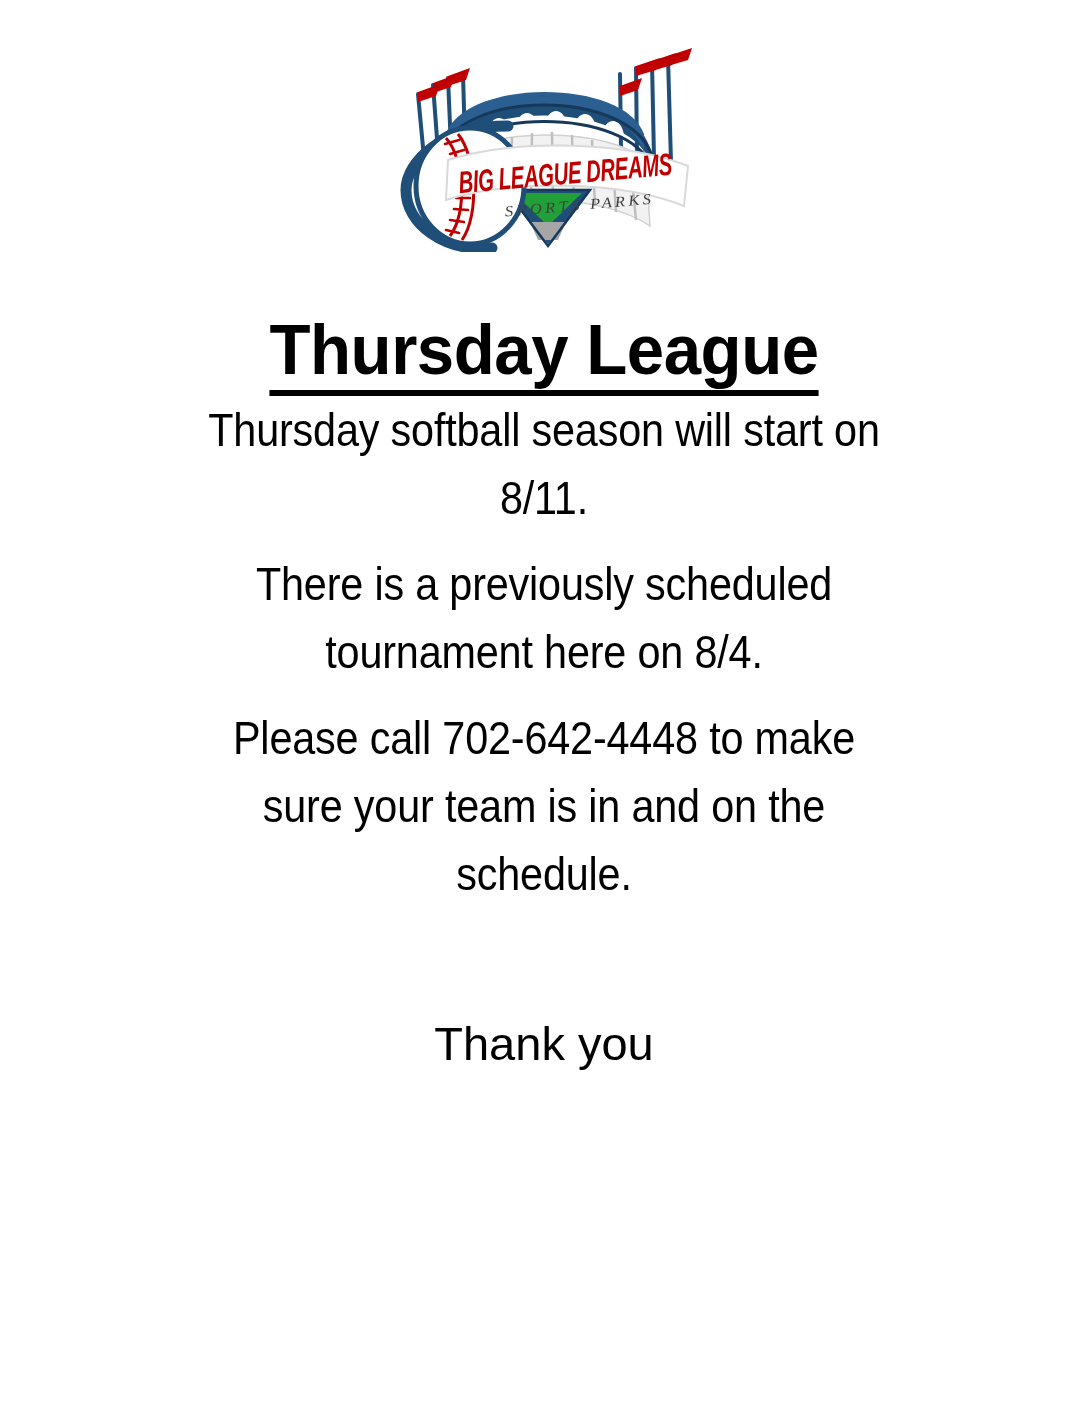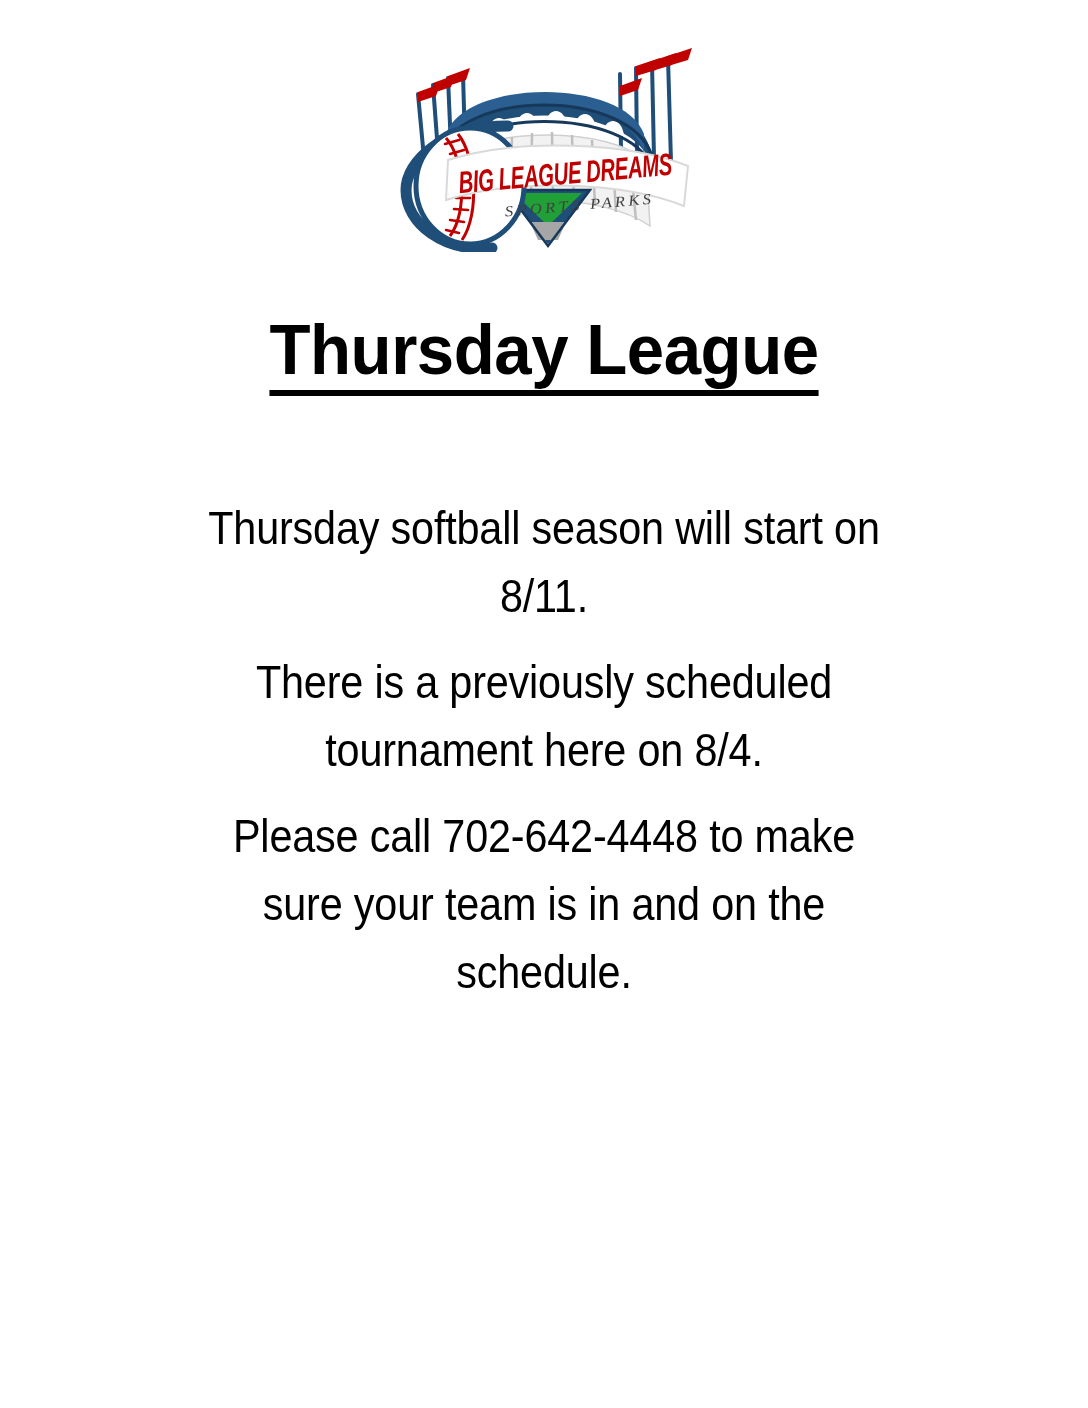--- a/index.html
+++ b/index.html
@@ -50,21 +50,20 @@
     white-space: nowrap;
     border-bottom: 6px solid #000;
     padding-bottom: 2px;
     font-family: "Liberation Sans", sans-serif;
     transform: scaleX(0.96);
   }
 
   
   .body-block {
     width: 800px;
-    margin-top: 98px;
     text-align: center;
   }
   .para {
     font-size: 47px;
     line-height: 1.45;
     text-align: center;
     margin: 0 0 14px 0;
     font-family: "Liberation Sans Narrow", "Liberation Sans", sans-serif;
     transform: scaleX(0.88);
     letter-spacing: -0.2px;
@@ -195,16 +194,17 @@
   <div class="title">Thursday League</div>
 
   <div class="body-block">
 
     <p class="para">Thursday softball season will start on 8/11.</p>
 
     <p class="para spacer-top">There is a previously scheduled tournament here on 8/4.</p>
 
     <p class="para spacer-top">Please call 702-642-4448 to make sure your team is in and on the schedule.</p>
 
+    <p class="closing">Thank you</p>
 
   </div>
 
 </div>
 
 </body></html>

